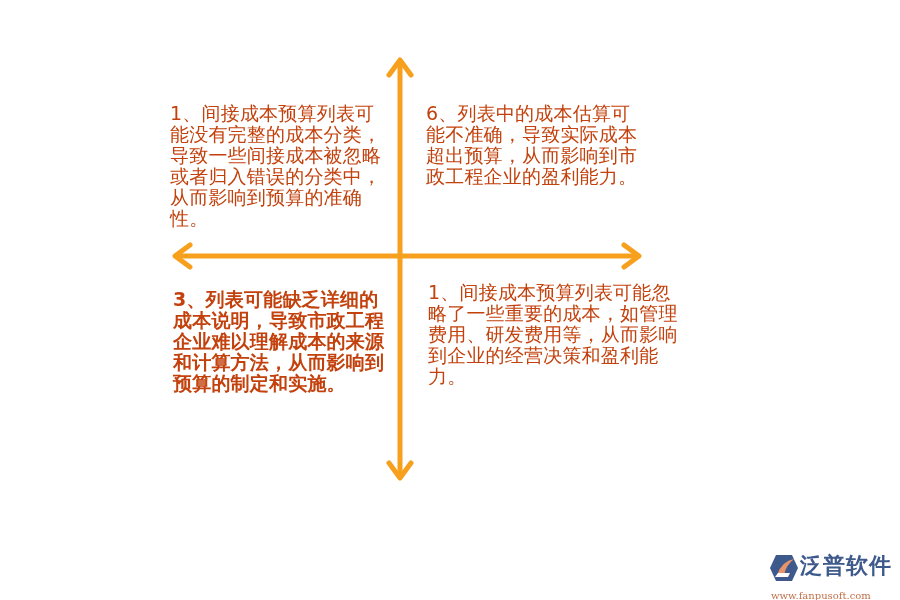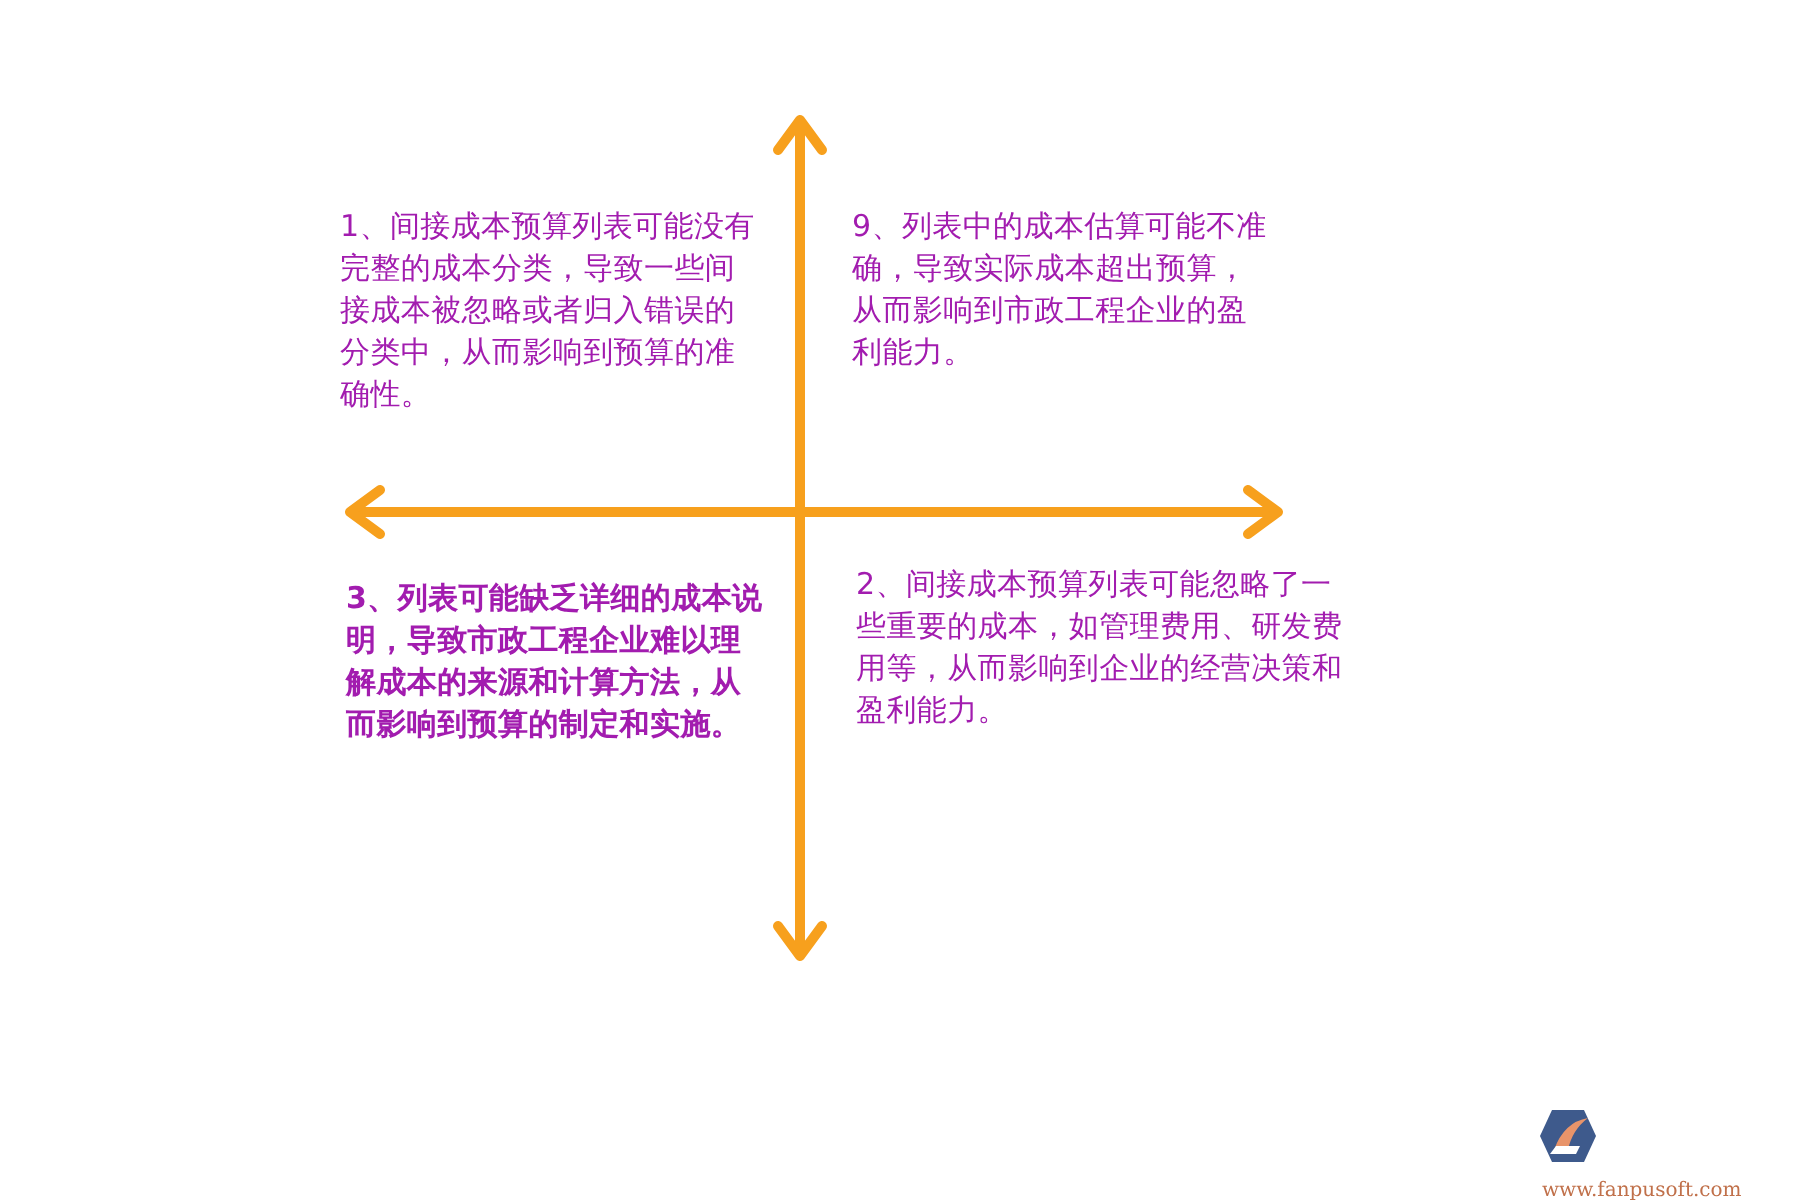--- a/index.html
+++ b/index.html
@@ -4,22 +4,22 @@
   <style>
     html, body { margin: 0; padding: 0; }
     body {
       width: 900px; height: 600px; background: #ffffff;
       position: relative; overflow: hidden;
       font-family: "DejaVu Sans", "Liberation Sans", sans-serif;
       color: #222222;
     }
     .axes { position: absolute; left: 0; top: 0; width: 900px; height: 600px; }
     .quad {
-      position: absolute; font-size: 15px; line-height: 21px;
-      margin: 0; color: #a21caf; letter-spacing: 0.2px;
+      position: absolute; font-size: 19px; line-height: 21px;
+      margin: 0; color: #c2410c; letter-spacing: 0.2px;
     }
     .q1 { left: 170px; top: 103px; width: 212px; }
     .q2 { left: 426px; top: 103px; width: 212px; }
     .q3 { left: 173px; top: 289px; width: 212px; font-weight: bold; }
     .q4 { left: 428px; top: 282px; width: 252px; }
     .logo { position: absolute; left: 768px; top: 553px; width: 130px; height: 40px; }
     .logo-mark { position: absolute; left: 0; top: 0; width: 32px; height: 30px; }
     .logo-text {
       position: absolute; left: 32px; top: -2px; font-size: 22px; color: #3e5a8c;
       font-weight: bold; letter-spacing: 1px; white-space: nowrap;
@@ -39,24 +39,25 @@
     <polyline points="389,75 400,60 411,75"></polyline>
     <polyline points="389,463 400,478 411,463"></polyline>
 
     <line x1="176" y1="256" x2="638" y2="256"></line>
     <polyline points="190,245 175,256 190,267"></polyline>
     <polyline points="624,245 639,256 624,267"></polyline>
   </g>
 </svg>
 
 <p class="quad q1">1、间接成本预算列表可能没有完整的成本分类，导致一些间接成本被忽略或者归入错误的分类中，从而影响到预算的准确性。</p>
-<p class="quad q2">9、列表中的成本估算可能不准确，导致实际成本超出预算，从而影响到市政工程企业的盈利能力。</p>
+<p class="quad q2">6、列表中的成本估算可能不准确，导致实际成本超出预算，从而影响到市政工程企业的盈利能力。</p>
 <p class="quad q3">3、列表可能缺乏详细的成本说明，导致市政工程企业难以理解成本的来源和计算方法，从而影响到预算的制定和实施。</p>
-<p class="quad q4">2、间接成本预算列表可能忽略了一些重要的成本，如管理费用、研发费用等，从而影响到企业的经营决策和盈利能力。</p>
+<p class="quad q4">1、间接成本预算列表可能忽略了一些重要的成本，如管理费用、研发费用等，从而影响到企业的经营决策和盈利能力。</p>
 
 <div class="logo">
   <svg class="logo-mark" viewBox="0 0 32 30" xmlns="http://www.w3.org/2000/svg">
     <polygon points="8,2 24,2 30,15 24,28 8,28 2,15" fill="#3e5a8c"></polygon>
     <path d="M9,22 Q14,8 26,6 Q18,12 16,22 Z" fill="#e8946a"></path>
     <path d="M7,24 L20,24 L22,20 L10,20 Z" fill="#ffffff"></path>
   </svg>
+  <span class="logo-text">泛普软件</span>
   <span class="logo-url">www.fanpusoft.com</span>
 </div>
 
 </body></html>

